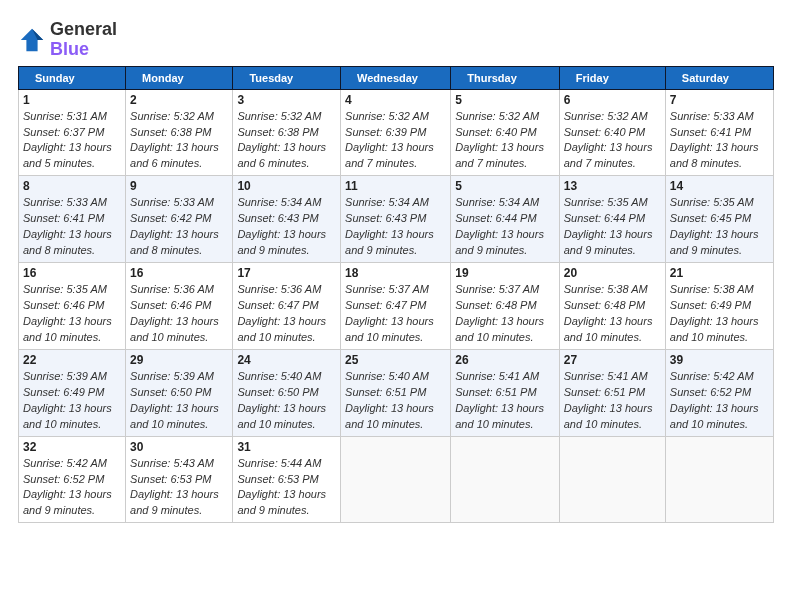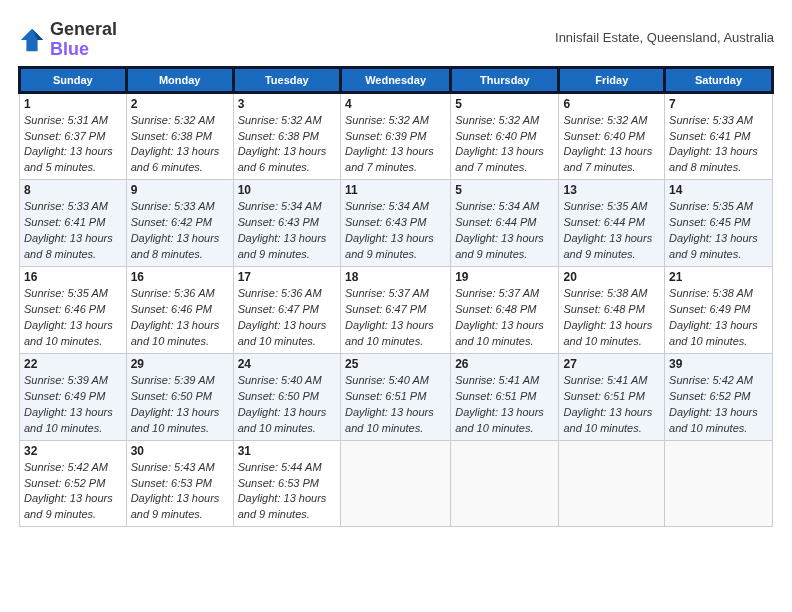--- a/index.html
+++ b/index.html
@@ -11,21 +11,21 @@
       overflow: hidden;
     }
     .page {
       width: 792px;
       height: 612px;
       padding: 16px 18px 10px 18px;
       background: #fff;
     }
     .header {
       display: flex;
-      align-items: center;
+      align-items: flex-end;
       justify-content: space-between;
       margin-bottom: 6px;
     }
     .logo {
       display: flex;
       align-items: center;
       margin-top: 4px;
     }
     .logo-text {
       font-size: 18px;
@@ -54,24 +54,24 @@
     }
     .calendar {
       width: 100%;
       border-collapse: collapse;
       font-size: 9px;
     }
     .calendar th {
       background: #1a6bbf;
       color: #fff;
       padding: 5px 16px;
-      text-align: center;
+      text-align: left;
       font-size: 11px;
       font-weight: bold;
-      border: 3px solid #0f172a;
+      border: 1px solid #0f172a;
     }
     .calendar td {
       border: 1px solid #ccc;
       padding: 3px 4px;
       vertical-align: top;
       width: 113px;
       height: 80px;
       background: #fff;
     }
     .calendar tr:nth-child(even) td {
@@ -105,21 +105,20 @@
         <polygon points="20,4 36,20 28,20" fill="#0d4a8a"></polygon>
       </svg>
       <div>
         <div class="logo-text">
           <span class="logo-general">General</span><br>
           <span class="logo-blue">Blue</span>
         </div>
       </div>
     </div>
     <div class="title-block">
-      <div class="subtitle">Innisfail Estate, Queensland, Australia</div>
     </div>
   </div>
 
   <table class="calendar">
     <thead>
       <tr>
         <th>Sunday</th>
         <th>Monday</th>
         <th>Tuesday</th>
         <th>Wednesday</th>

